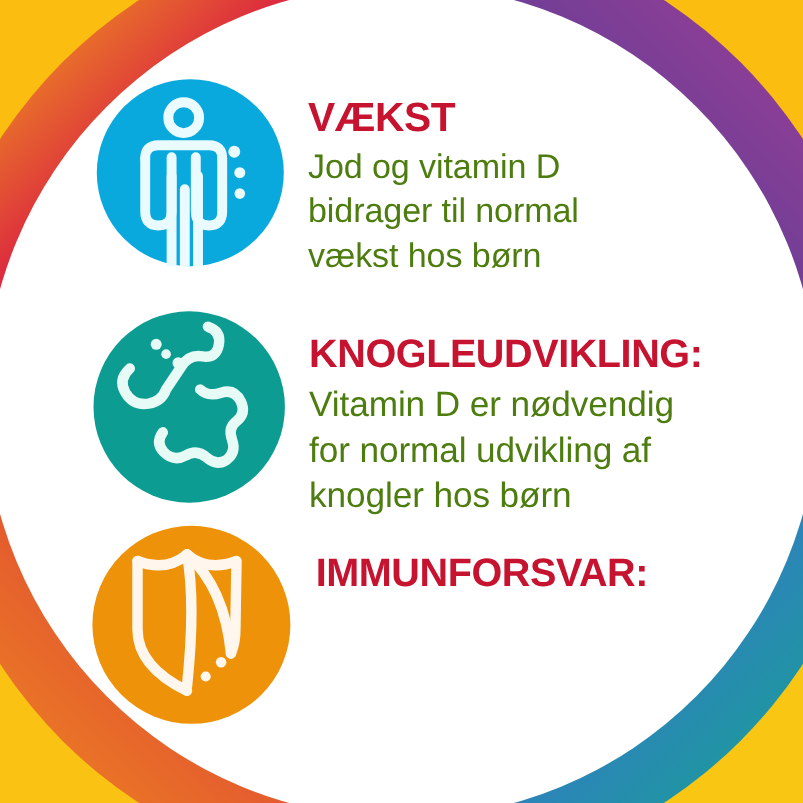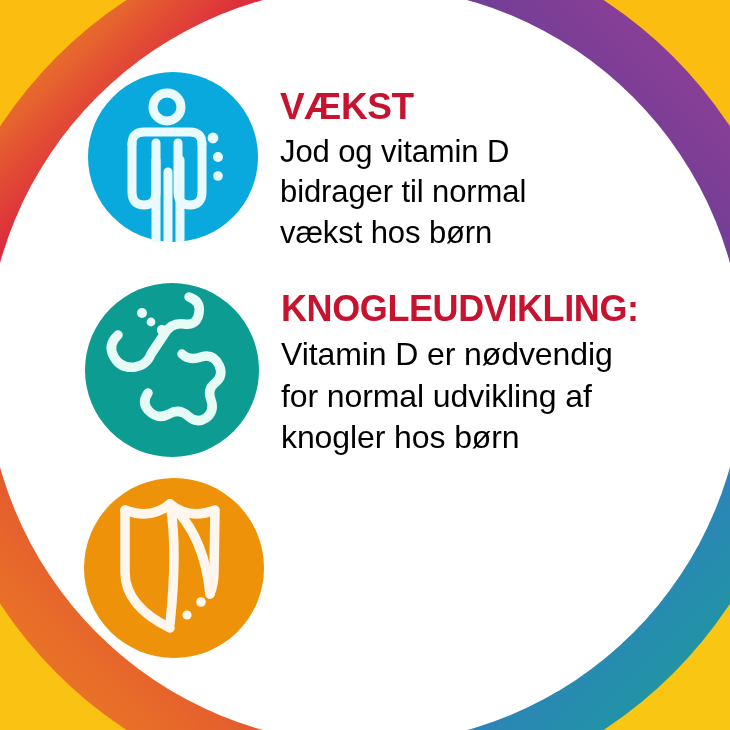--- a/index.html
+++ b/index.html
@@ -24,36 +24,36 @@
   .row-3{left:84px;top:478px;}
 
   .icon-circle{position:relative;border-radius:50%;flex:0 0 auto;}
   .ic1{width:170px;height:170px;background:#09A9DD;}
   .ic2{width:174px;height:174px;background:#0C9C91;}
   .ic3{width:180px;height:180px;background:#EE9309;}
   .icon-circle svg{position:absolute;left:0;top:0;width:100%;height:100%;}
 
   .text-col{display:flex;flex-direction:column;}
   .rt-1{margin-left:22px;margin-top:16px;}
-  .rt-2{margin-left:22px;margin-top:8px;}
+  .rt-2{margin-left:22px;margin-top:21px;}
   .rt-3{margin-left:23px;margin-top:25px;}
 
   .heading{
     font-weight:bold;
     color:#C61430;
     letter-spacing:-0.4px;
     line-height:1.0;
     white-space:nowrap;
   }
   .h1{font-size:37px;}
   .h2{font-size:36px;}
   .h3{font-size:36px;}
 
   .body-text{
-    color:#000000;
+    color:#4d7c0f;
     font-size:31px;
     line-height:1.30;
     margin-top:7px;
     white-space:pre-line;
     letter-spacing:-0.1px;
   }
   .bt-2{font-size:32px;}
   .bt-3{font-size:30px;}
 </style>
 </head>
@@ -213,17 +213,18 @@
                      q34 30 40 90"></path>
           </g>
           <g fill="#FFF7EE">
             <circle cx="127" cy="107" r="5.6"></circle>
             <circle cx="117" cy="124" r="4.8"></circle>
             <circle cx="103" cy="137" r="4.6"></circle>
           </g>
         </svg>
       </div>
       <div class="text-col rt-3">
+        <div class="heading h3">IMMUNFORSVAR:</div>
       </div>
     </div>
 
   </div>
 </div>
 
 </body></html>

